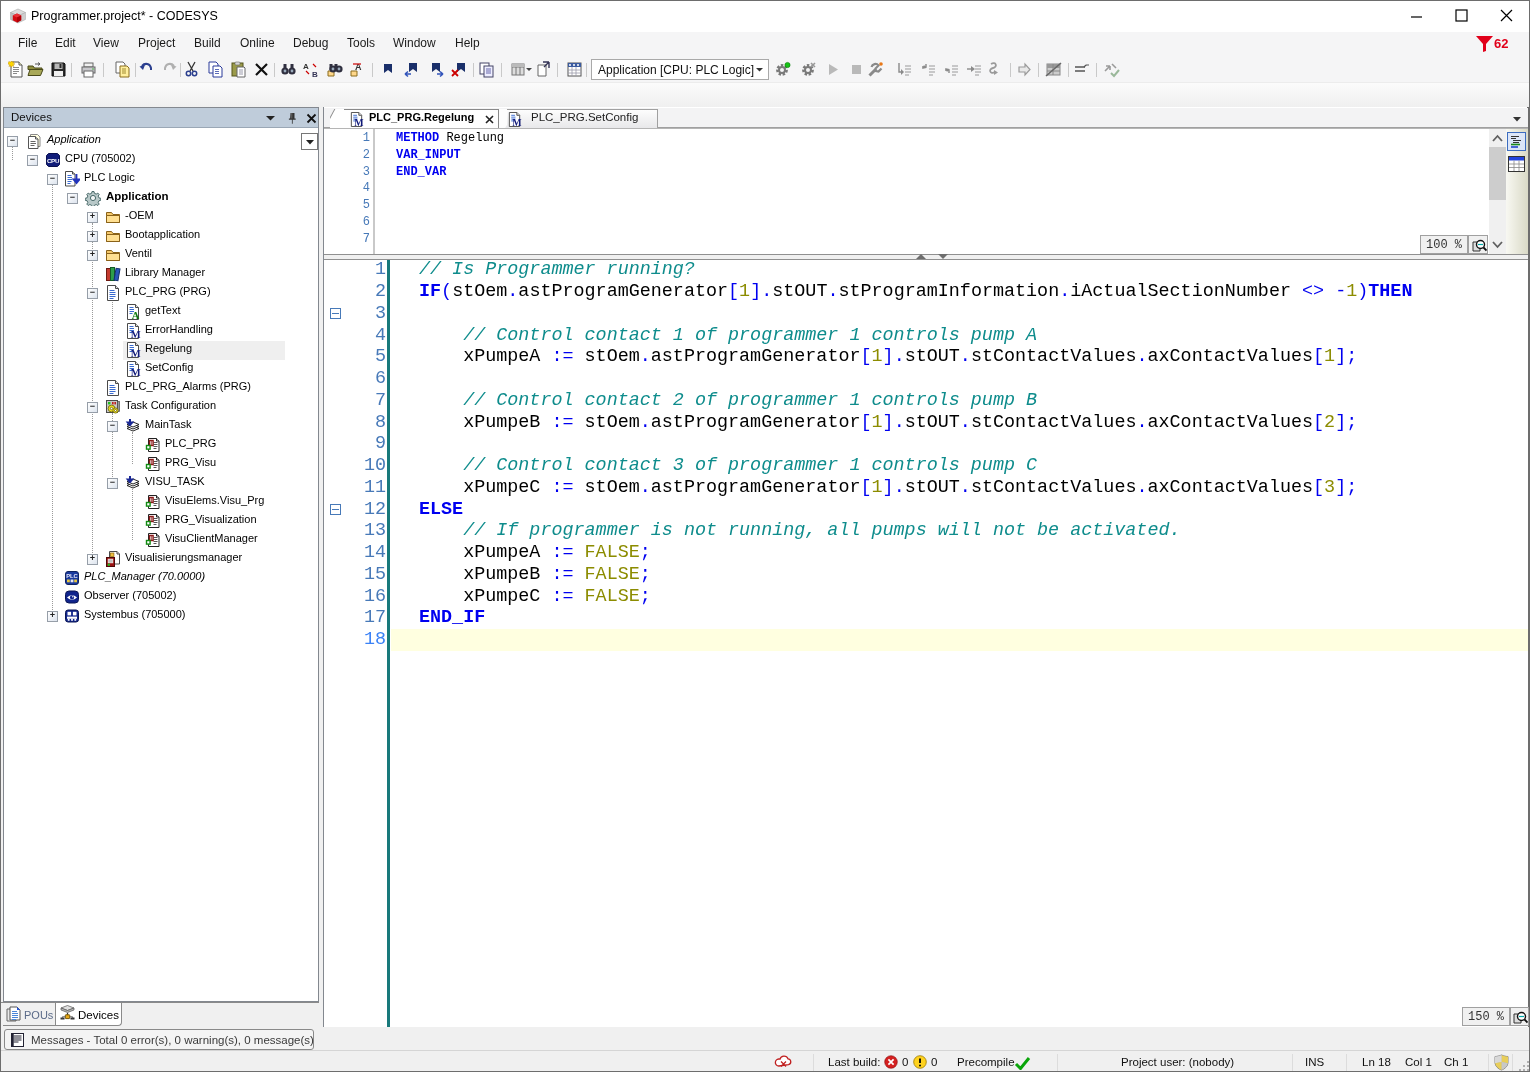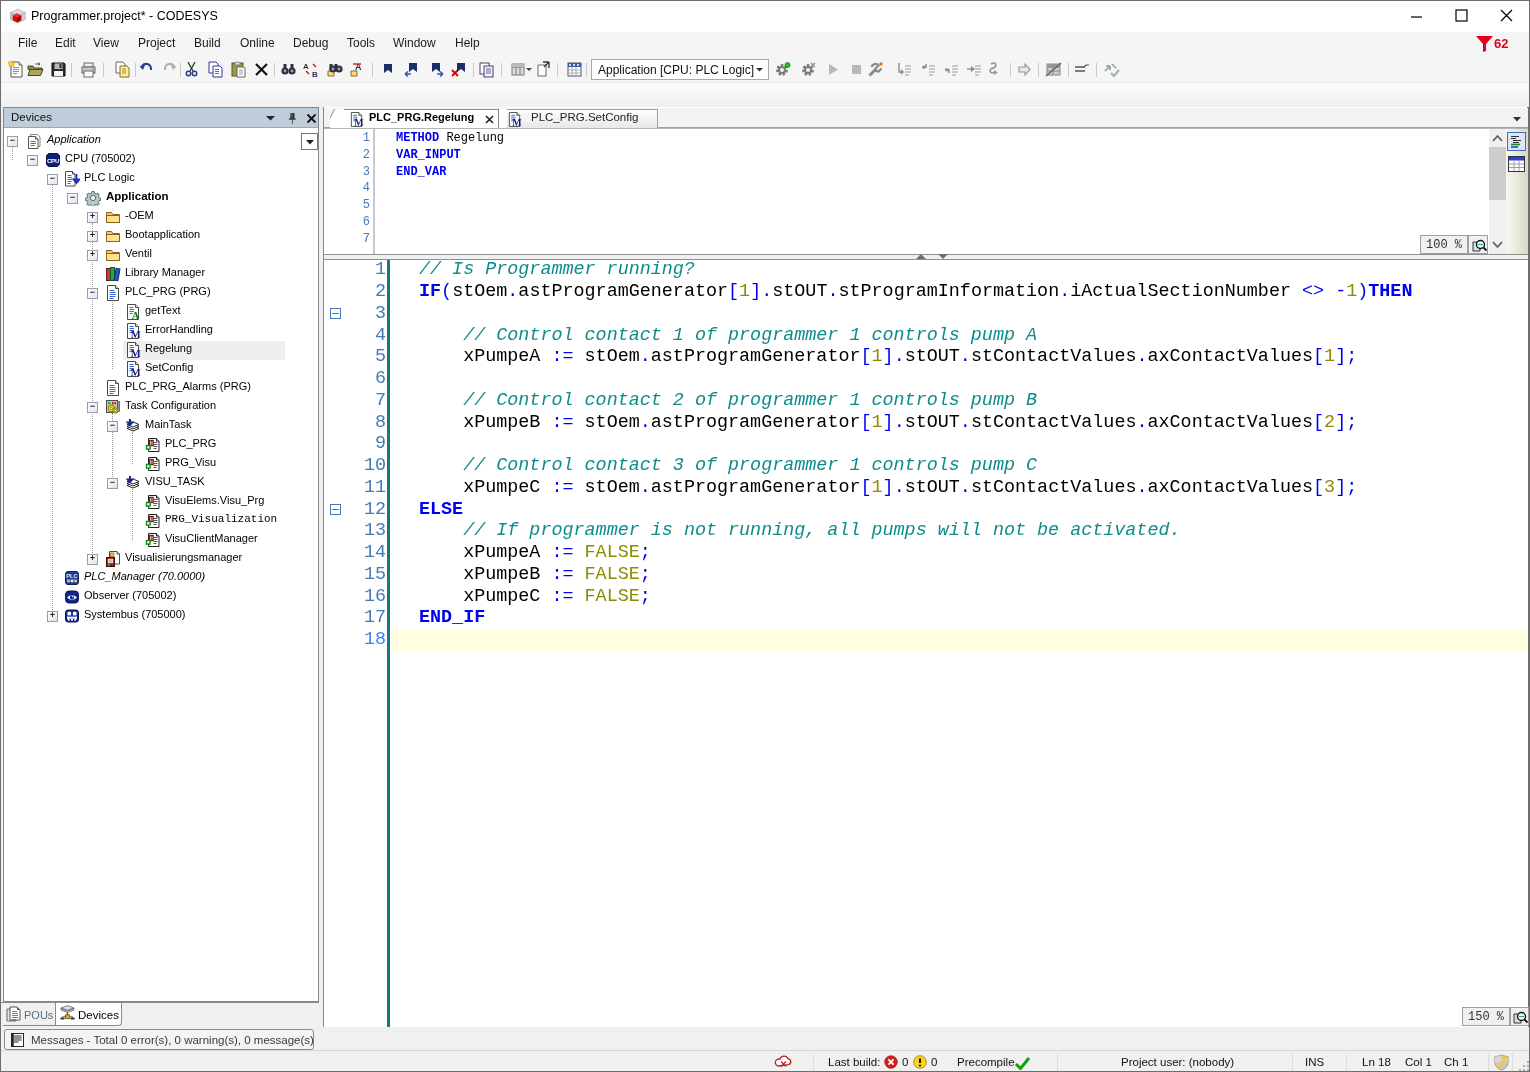--- a/index.html
+++ b/index.html
@@ -555,21 +555,21 @@
 <div class="tr" style="top:385px">
 <svg class="ti" style="left:141px" width="16" height="16">
         <use href="#i-pcall"></use>
       </svg>
 <span class="lb" style="left:161px;">VisuElems.Visu_Prg</span>
 </div>
 <div class="tr" style="top:404px">
 <svg class="ti" style="left:141px" width="16" height="16">
         <use href="#i-pcall"></use>
       </svg>
-<span class="lb" style="left:161px;font-family:Liberation Mono, monospace;">PRG_Visualization</span>
+<span class="lb" style="left:161px;">PRG_Visualization</span>
 </div>
 <div class="tr" style="top:423px">
 <svg class="ti" style="left:141px" width="16" height="16">
         <use href="#i-pcall"></use>
       </svg>
 <span class="lb" style="left:161px;">VisuClientManager</span>
 </div>
 <div class="tr" style="top:442px">
 <span class="eb" style="left:83px">+</span>
 <svg class="ti" style="left:101px" width="16" height="16">

